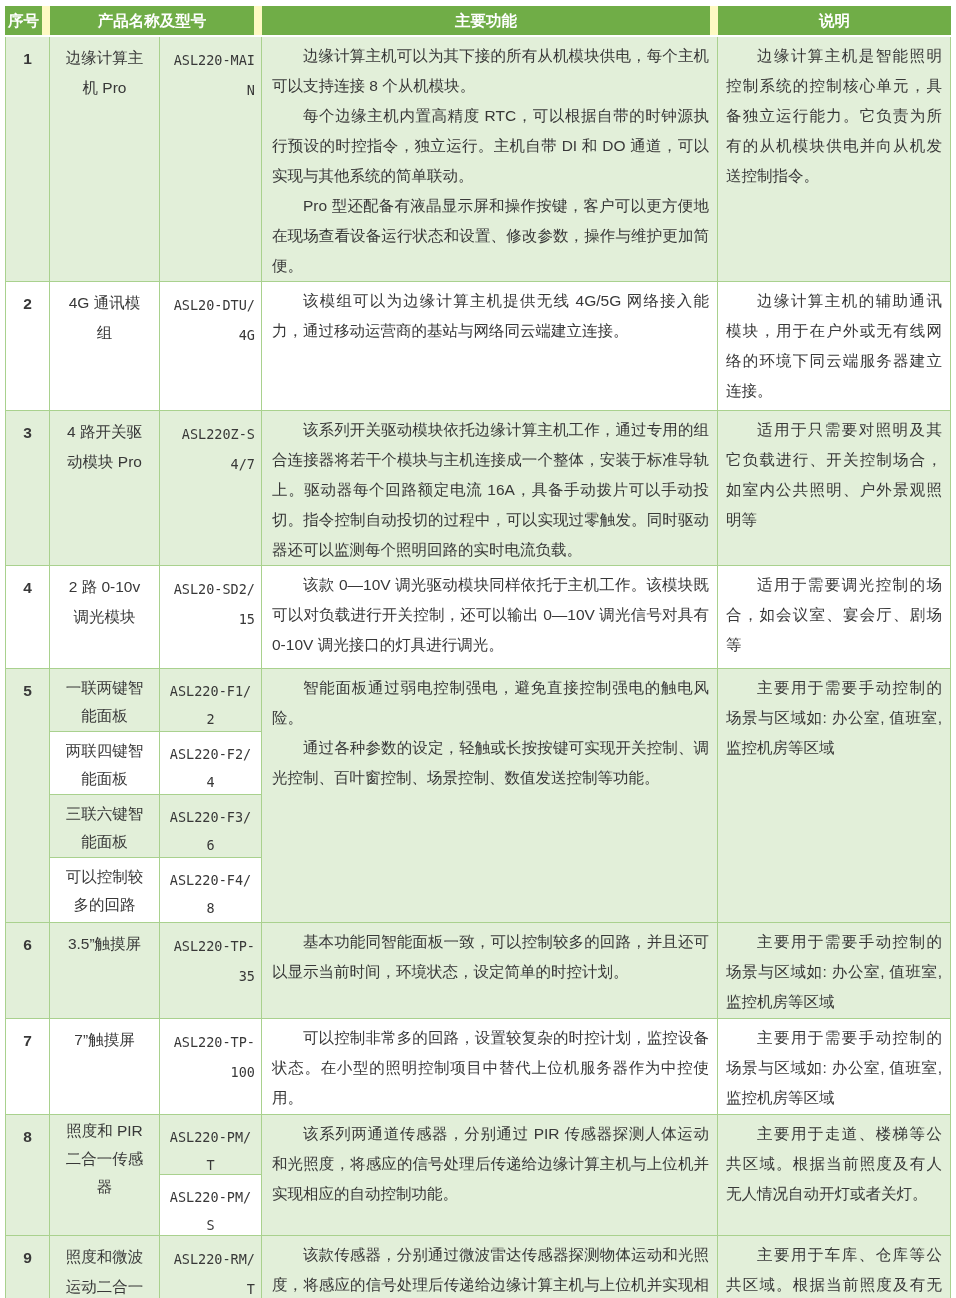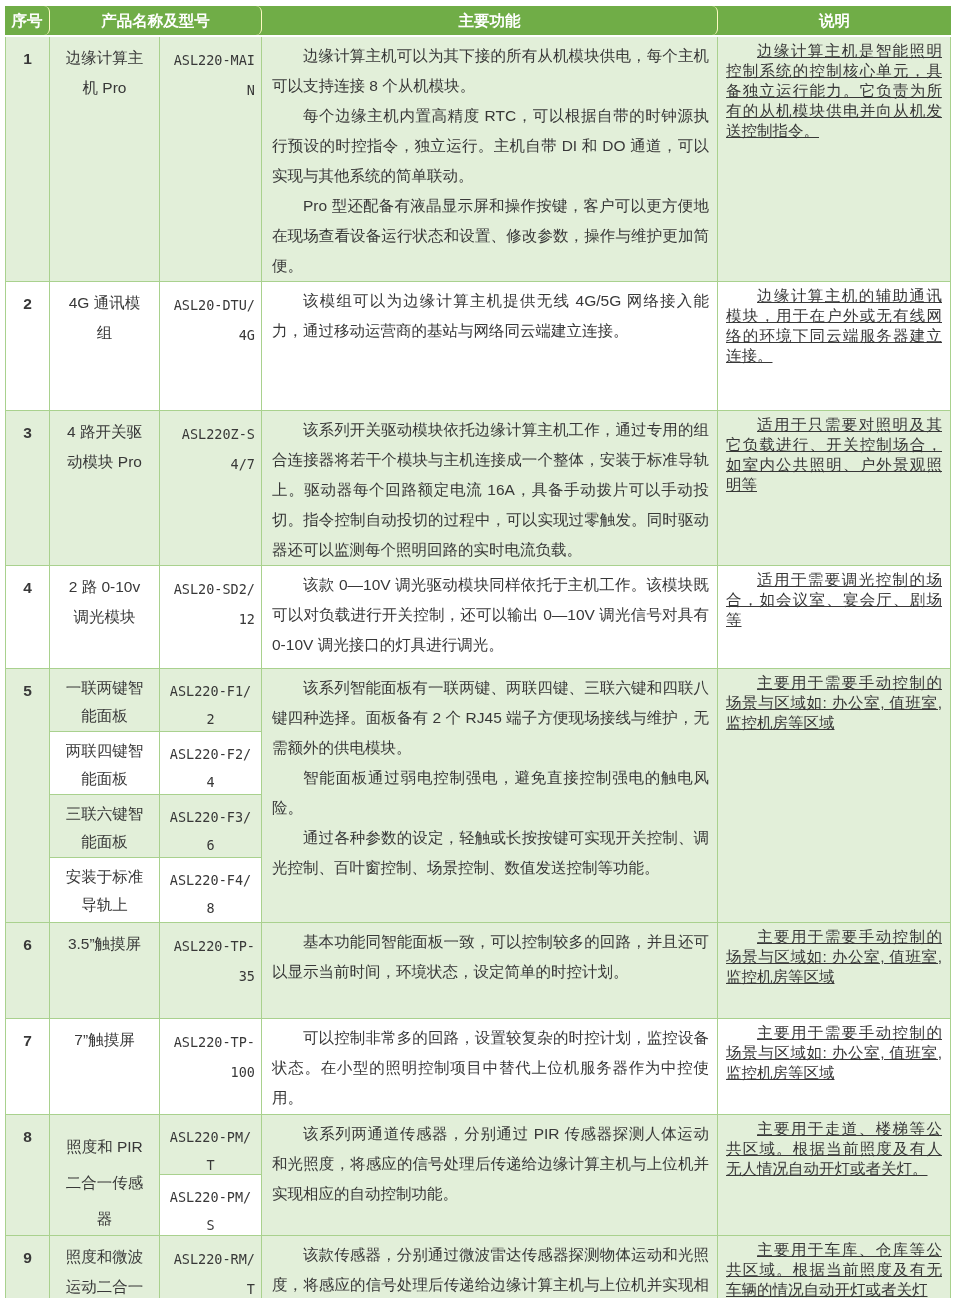--- a/index.html
+++ b/index.html
@@ -2,36 +2,36 @@
 <html><head>
 <meta charset="utf-8">
 <style>
   html,body{margin:0;padding:0;background:#ffffff;}
   body{font-family:"Liberation Sans",sans-serif;color:#383838;}
   .doc{width:946px;margin:6px auto 0 5px;}
 
   
   .thead{display:grid;grid-template-columns:45px 212px 456px 233px;background:#70ad47;border-bottom:2px solid #ffffff;}
   .hcell{box-sizing:border-box;color:#ffffff;font-weight:bold;font-size:15.5px;text-align:center;line-height:29px;height:29px;}
-  .hcell:not(:last-child){border-right:1px solid #fef9c3;border-radius:6px;}
+  .hcell:not(:last-child){border-right:8px solid #fef9c3;}
 
   
   .trow{display:grid;grid-template-columns:45px 110px 102px 456px 233px;border-bottom:1px solid #a9d18e;}
   .trow.merged{grid-template-columns:45px 212px 456px 233px;}
   .trow:first-of-type{border-top:1px solid #a9d18e;}
   .g{background:#e2efd9;}
   .w{background:#ffffff;}
   .cell{box-sizing:border-box;border-right:1px solid #a9d18e;font-size:15.5px;overflow:hidden;}
   .trow>.cell:first-child{border-left:1px solid #a9d18e;}
   .cell-no{text-align:center;font-weight:bold;padding-top:7px;line-height:30px;}
   .cell-name{text-align:center;padding:6px 12px 0;line-height:30px;}
   .cell-model{text-align:right;padding:8px 6px 0;font-family:"DejaVu Sans Mono",monospace;font-size:13.5px;word-break:break-all;line-height:30px;}
   .cell-func{padding:4px 8px 0 10px;}
   .cell-func p{margin:0;text-indent:2em;text-align:justify;line-height:30px;font-size:15.5px;}
-  .cell-desc{padding:4px 8px 0;text-indent:2em;text-align:justify;line-height:20px;text-decoration:underline;}
+  .cell-desc{padding:4px 8px 0;text-indent:2em;text-align:justify;line-height:30px;}
 
   
   .split5{grid-column:2/3;display:grid;grid-template-columns:110px 102px;grid-template-rows:63px 63px 63px 64px;box-sizing:border-box;}
   .trow.merged .cell-func{grid-column:3/4;}
   .trow.merged .cell-desc{grid-column:4/5;}
   .sub{box-sizing:border-box;border-right:1px solid #a9d18e;font-size:15.5px;text-align:center;overflow:hidden;}
   .sub-name{padding:5px 12px 0;line-height:28px;}
   .sub-model{padding:8px 6px 0;font-family:"DejaVu Sans Mono",monospace;font-size:13.5px;word-break:break-all;line-height:28px;}
   .sub.hb{border-bottom:1px solid #a9d18e;}
 
@@ -78,41 +78,40 @@
     <div class="cell cell-model">ASL220Z-S4/7</div>
     <div class="cell cell-func">
       <p>该系列开关驱动模块依托边缘计算主机工作，通过专用的组合连接器将若干个模块与主机连接成一个整体，安装于标准导轨上。驱动器每个回路额定电流 16A，具备手动拨片可以手动投切。指令控制自动投切的过程中，可以实现过零触发。同时驱动器还可以监测每个照明回路的实时电流负载。</p>
     </div>
     <div class="cell cell-desc">适用于只需要对照明及其它负载进行、开关控制场合，如室内公共照明、户外景观照明等</div>
   </div>
 
   <div class="trow w" style="min-height:102px;">
     <div class="cell cell-no">4</div>
     <div class="cell cell-name">2 路 0-10v 调光模块</div>
-    <div class="cell cell-model">ASL20-SD2/12</div>
+    <div class="cell cell-model">ASL20-SD2/15</div>
     <div class="cell cell-func">
       <p>该款 0—10V 调光驱动模块同样依托于主机工作。该模块既可以对负载进行开关控制，还可以输出 0—10V 调光信号对具有 0-10V 调光接口的灯具进行调光。</p>
     </div>
     <div class="cell cell-desc">适用于需要调光控制的场合，如会议室、宴会厅、剧场等</div>
   </div>
 
   <div class="trow merged g" style="min-height:253px;">
     <div class="cell cell-no">5</div>
     <div class="cell split5" style="padding:0;">
       <div class="sub sub-name hb g">一联两键智能面板</div>
       <div class="sub sub-model hb g">ASL220-F1/2</div>
       <div class="sub sub-name hb w">两联四键智能面板</div>
       <div class="sub sub-model hb w">ASL220-F2/4</div>
       <div class="sub sub-name hb g">三联六键智能面板</div>
       <div class="sub sub-model hb g">ASL220-F3/6</div>
-      <div class="sub sub-name w">安装于标准导轨上</div>
+      <div class="sub sub-name w">可以控制较多的回路</div>
       <div class="sub sub-model w">ASL220-F4/8</div>
     </div>
     <div class="cell cell-func">
-      <p>该系列智能面板有一联两键、两联四键、三联六键和四联八键四种选择。面板备有 2 个 RJ45 端子方便现场接线与维护，无需额外的供电模块。</p>
       <p>智能面板通过弱电控制强电，避免直接控制强电的触电风险。</p>
       <p>通过各种参数的设定，轻触或长按按键可实现开关控制、调光控制、百叶窗控制、场景控制、数值发送控制等功能。</p>
     </div>
     <div class="cell cell-desc">主要用于需要手动控制的场景与区域如: 办公室, 值班室, 监控机房等区域</div>
   </div>
 
   <div class="trow g" style="min-height:95px;">
     <div class="cell cell-no">6</div>
     <div class="cell cell-name">3.5”触摸屏</div>
     <div class="cell cell-model">ASL220-TP-35</div>
@@ -128,21 +127,21 @@
     <div class="cell cell-model">ASL220-TP-100</div>
     <div class="cell cell-func">
       <p>可以控制非常多的回路，设置较复杂的时控计划，监控设备状态。在小型的照明控制项目中替代上位机服务器作为中控使用。</p>
     </div>
     <div class="cell cell-desc">主要用于需要手动控制的场景与区域如: 办公室, 值班室, 监控机房等区域</div>
   </div>
 
   <div class="trow merged g" style="min-height:120px;">
     <div class="cell cell-no">8</div>
     <div class="cell split8" style="padding:0;">
-      <div class="sub sub-name span2 g" style="padding-top:14px;line-height:36px;">照度和 PIR 二合一传感器</div>
+      <div class="sub sub-name span2 g" style="padding-top:2px;line-height:28px;">照度和 PIR 二合一传感器</div>
       <div class="sub sub-model hb g">
         <span>ASL220-PM/T</span>
         
       </div>
       <div class="sub sub-model w">
         <span>ASL220-PM/S</span>
         
       </div>
     </div>
     <div class="cell cell-func">

